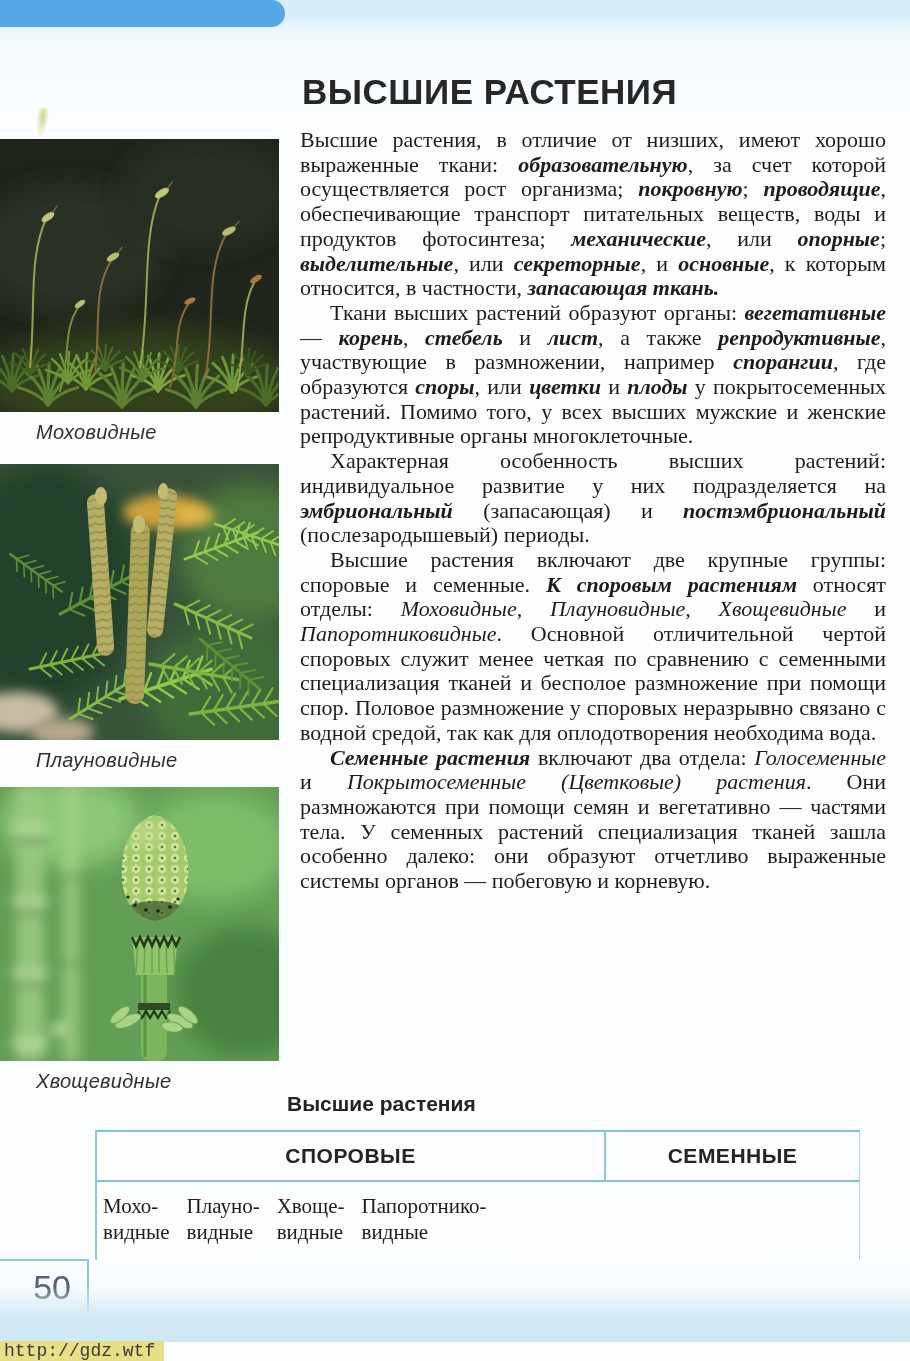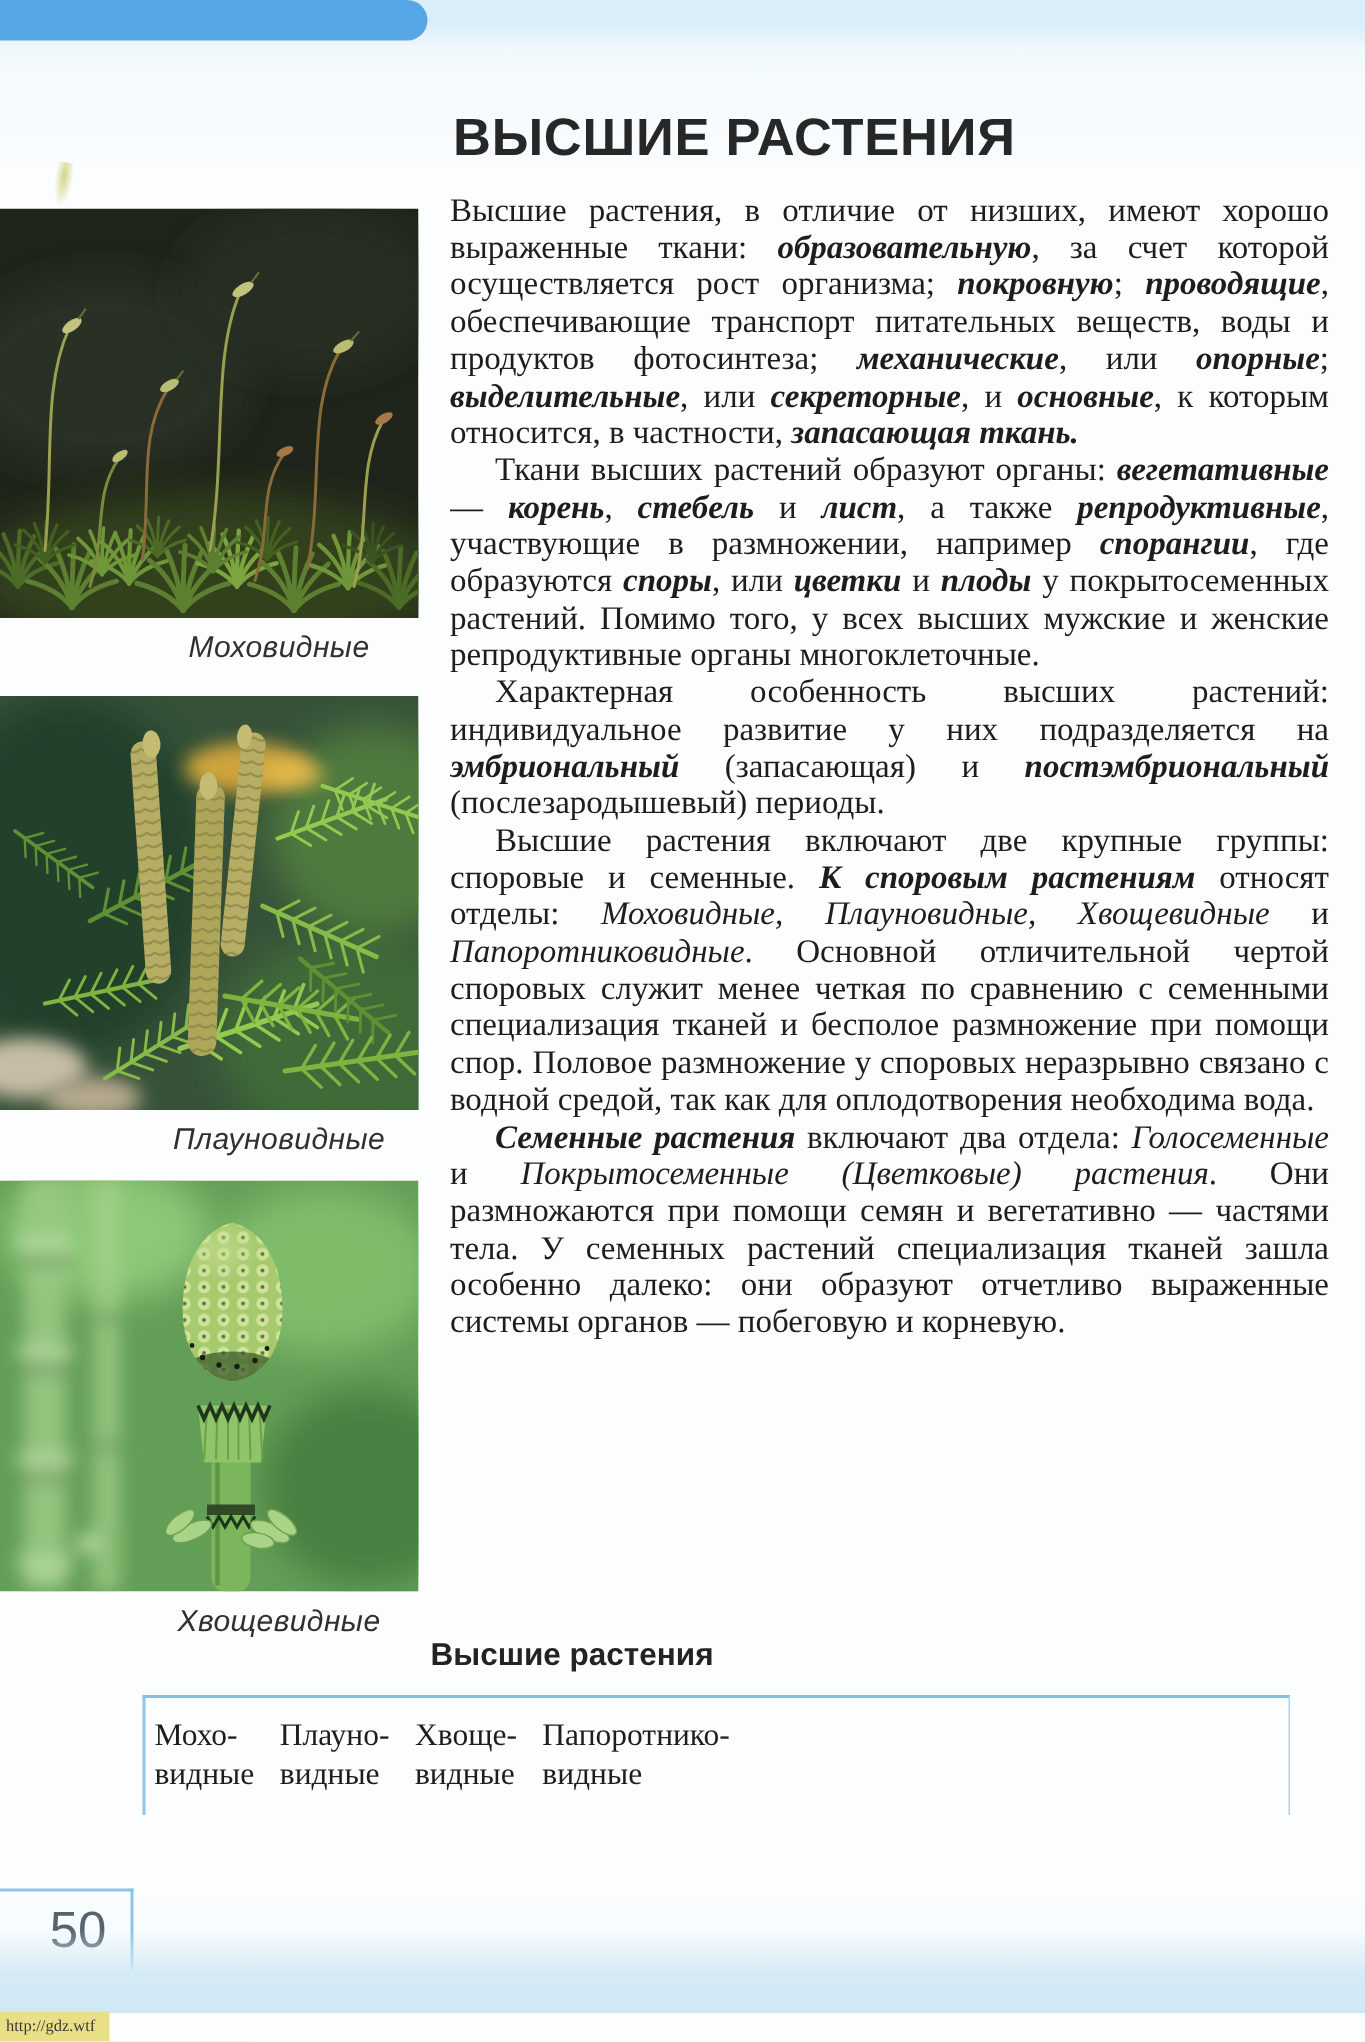--- a/index.html
+++ b/index.html
@@ -9,21 +9,21 @@
     overflow:hidden;
     font-family:"Liberation Serif",serif;color:#1d1d1d;
   }
   
   .accent-bar{position:absolute;left:0;top:83;width:285px;height:27px;background:#57a7e6;border-radius:0 14px 14px 0;}
   .artifact{position:absolute;left:36px;top:108px;width:12px;height:30px;
     background:radial-gradient(ellipse at 50% 30%,rgba(196,200,90,.75),rgba(196,200,90,0) 70%);transform:rotate(8deg);}
   .page-title{position:absolute;left:302px;top:72px;margin:0;
     font-family:"Liberation Sans",sans-serif;font-weight:700;font-size:35px;letter-spacing:.5px;color:#272727;}
   
-  figure{position:absolute;left:0;margin:0;width:336px;text-align:center;}
+  figure{position:absolute;left:0;margin:0;width:336px;}
   figure svg{display:block;width:279px;}
   .fig1{top:139px;}
   .fig2{top:464px;}
   .fig3{top:787px;}
   figcaption{font-family:"Liberation Sans",sans-serif;font-style:italic;font-size:20px;color:#303030;
     padding:9px 0 0 36px;letter-spacing:.3px;}
   
   .article{position:absolute;left:300px;top:128px;width:586px;height:942px;overflow:hidden;
     font-size:22px;line-height:24.7px;text-align:justify;}
   .article p{margin:0;text-indent:30px;}
@@ -48,21 +48,21 @@
   .page-num-box{position:absolute;left:0;top:1259px;width:89px;height:54px;box-sizing:border-box;
     border-top:2px solid #8cc6e4;border-right:2px solid #8cc6e4;
     display:flex;align-items:center;justify-content:flex-end;padding-right:16px;}
   .page-num{font-family:"Liberation Sans",sans-serif;font-size:34px;color:#55636f;}
   
   .bottom-band{position:absolute;left:0;top:1286px;width:910px;height:56px;
     background:linear-gradient(180deg,rgba(212,235,246,0) 0,#d4ebf6 55%,#cfe8f5 100%);}
   .bottom-white{position:absolute;left:0;top:1342px;width:910px;height:19px;background:#fdfdfd;}
   .watermark{position:absolute;left:0;top:1341px;height:19px;display:inline-flex;align-items:center;
     background:#e9df86;padding:0 9px 1px 4px;
-    font-family:Liberation Serif, serif;font-size:11px;color:#3a3a3a;}
+    font-family:Liberation Mono, monospace;font-size:18px;color:#3a3a3a;}
 </style>
 </head>
 <body>
 
 <div class="canvas">
 
   <div class="accent-bar"></div>
   <div class="artifact"></div>
   <h1 class="page-title">ВЫСШИЕ РАСТЕНИЯ</h1>
 
@@ -270,20 +270,24 @@
   <div class="article">
       <p class="first"><span class="s-n">Высшие растения, в отличие от низших, имеют хорошо выраженные ткани: </span><span class="s-bi">образовательную</span><span class="s-n">, за счет которой осуществляется рост организма; </span><span class="s-bi">покровную</span><span class="s-n">; </span><span class="s-bi">проводящие</span><span class="s-n">, обеспечивающие транспорт питательных веществ, воды и продуктов фотосинтеза; </span><span class="s-bi">механические</span><span class="s-n">, или </span><span class="s-bi">опорные</span><span class="s-n">; </span><span class="s-bi">выделительные</span><span class="s-n">, или </span><span class="s-bi">секреторные</span><span class="s-n">, и </span><span class="s-bi">основные</span><span class="s-n">, к которым относится, в частности, </span><span class="s-bi">запасающая ткань.</span></p>
       <p><span class="s-n">Ткани высших растений образуют органы: </span><span class="s-bi">вегетативные</span><span class="s-n"> — </span><span class="s-bi">корень</span><span class="s-n">, </span><span class="s-bi">стебель</span><span class="s-n"> и </span><span class="s-bi">лист</span><span class="s-n">, а также </span><span class="s-bi">репродуктивные</span><span class="s-n">, участвующие в размножении, например </span><span class="s-bi">спорангии</span><span class="s-n">, где образуются </span><span class="s-bi">споры</span><span class="s-n">, или </span><span class="s-bi">цветки</span><span class="s-n"> и </span><span class="s-bi">плоды</span><span class="s-n"> у покрытосеменных растений. Помимо того, у всех высших мужские и женские репродуктивные органы многоклеточные.</span></p>
       <p><span class="s-n">Характерная особенность высших растений: индивидуальное развитие у них подразделяется на </span><span class="s-bi">эмбриональный</span><span class="s-n"> (запасающая) и </span><span class="s-bi">постэмбриональный</span><span class="s-n"> (послезародышевый) периоды.</span></p>
       <p><span class="s-n">Высшие растения включают две крупные группы: споровые и семенные. </span><span class="s-bi">К споровым растениям</span><span class="s-n"> относят отделы: </span><span class="s-i">Моховидные, Плауновидные, Хвощевидные</span><span class="s-n"> и </span><span class="s-i">Папоротниковидные</span><span class="s-n">. Основной отличительной чертой споровых служит менее четкая по сравнению с семенными специализация тканей и бесполое размножение при помощи спор. Половое размножение у споровых неразрывно связано с водной средой, так как для оплодотворения необходима вода.</span></p>
       <p><span class="s-bi">Семенные растения</span><span class="s-n"> включают два отдела: </span><span class="s-i">Голосеменные</span><span class="s-n"> и </span><span class="s-i">Покрытосеменные (Цветковые) растения</span><span class="s-n">. Они размножаются при помощи семян и вегетативно — частями тела. У семенных растений специализация тканей зашла особенно далеко: они образуют отчетливо выраженные системы органов — побеговую и корневую.</span></p>
     </div>
 
   <div class="table-title">Высшие растения</div>
   <div class="tbl">
+    <div class="tbl-head-row">
+        <div class="tbl-head-cell">СПОРОВЫЕ</div>
+        <div class="tbl-head-cell tbl-right">СЕМЕННЫЕ</div>
+      </div>
     <div class="tbl-body-row">
         <div class="tbl-body-cell">
           <div class="tbl-item">
             <div>Мохо-</div>
             <div>видные</div>
           </div>
           <div class="tbl-item">
             <div>Плауно-</div>
             <div>видные</div>
           </div>

